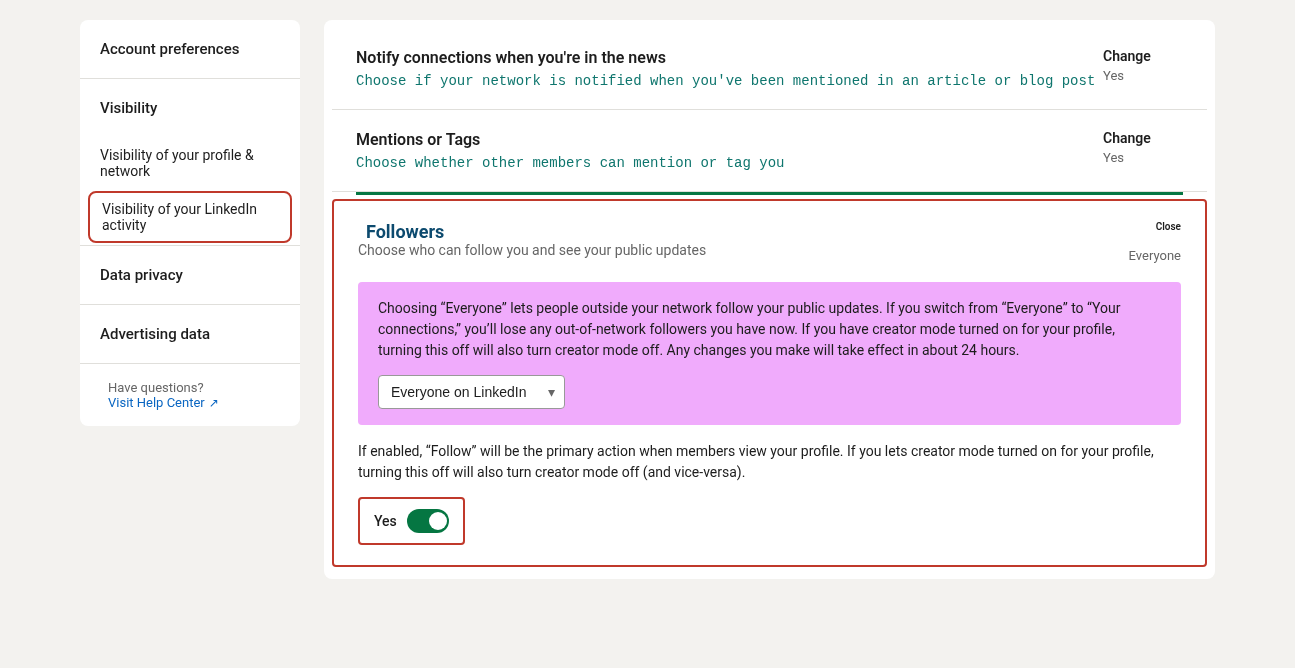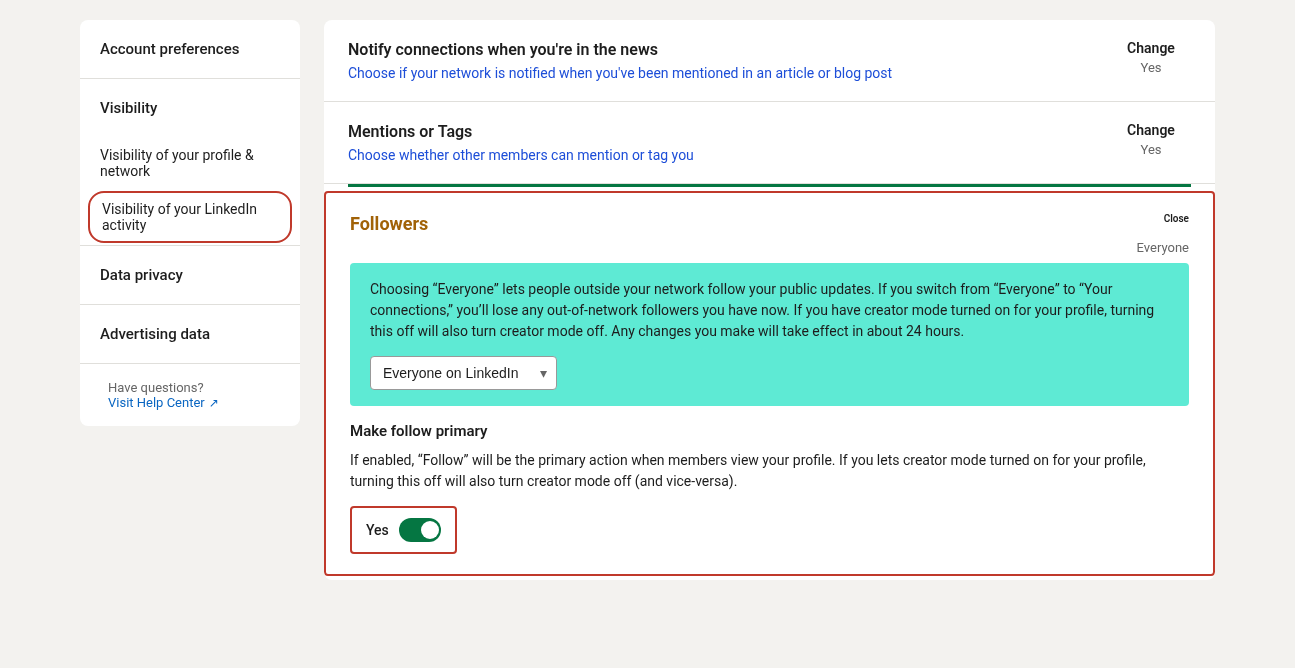--- a/index.html
+++ b/index.html
@@ -39,21 +39,21 @@
     }
     .sidebar-subitem {
       padding: 10px 20px;
       cursor: pointer;
       font-size: 14px;
       color: #1d1d1d;
       background: #fff;
     }
     .sidebar-subitem.active {
       border: 2px solid #c0392b;
-      border-radius: 16px;
+      border-radius: 8px;
       margin: 2px 8px;
       padding: 8px 12px;
     }
     .sidebar-section {
       border-bottom: 1px solid #e0dfdb;
     }
     .sidebar-section:last-of-type {
       border-bottom: none;
     }
     .sidebar-help {
@@ -66,45 +66,46 @@
       text-decoration: none;
       display: flex;
       align-items: center;
       gap: 4px;
     }
     
     .main {
       flex: 1;
       background: #fff;
       border-radius: 8px;
-      padding: 0;
+      padding: 8px;
       overflow: hidden;
     }
     .section-row {
       display: flex;
       justify-content: space-between;
       align-items: flex-start;
       padding: 20px 24px;
       border-bottom: 1px solid #e0dfdb;
     }
     .section-content {
       flex: 1;
     }
     .section-title {
       font-size: 16px;
       font-weight: 600;
       color: #1d1d1d;
       margin-bottom: 6px;
     }
     .section-desc {
       font-size: 14px;
-      color: #1d4ed8;
+      color: #0f766e;
+      font-family: Liberation Mono, monospace;
     }
     .section-action {
-      text-align: center;
+      text-align: left;
       min-width: 80px;
     }
     .change-link {
       color: #1d1d1d;
       font-weight: 600;
       font-size: 14px;
       cursor: pointer;
       text-decoration: none;
       display: block;
     }
@@ -123,40 +124,41 @@
     }
     .followers-header {
       display: flex;
       justify-content: space-between;
       align-items: flex-start;
       margin-bottom: 8px;
     }
     .followers-title {
       font-size: 18px;
       font-weight: 700;
-      color: #a16207;
+      color: #0c4a6e;
+      margin-left: 8px;
     }
     .followers-desc {
       font-size: 14px;
       color: #666;
       margin-bottom: 16px;
     }
     .followers-action {
       text-align: right;
     }
     .close-link {
       color: #1d1d1d;
       font-weight: 600;
       font-size: 10px;
       cursor: pointer;
       display: block;
       margin-bottom: 16px;
     }
     .followers-body {
-      background: #5eead4;
+      background: #f0abfc;
       border-radius: 4px;
       padding: 16px 20px;
       margin-bottom: 16px;
     }
     .followers-body p {
       font-size: 14px;
       color: #1d1d1d;
       line-height: 1.5;
       margin-bottom: 14px;
     }
@@ -316,40 +318,40 @@
         <div class="action-value">Yes</div>
       </div>
     </div>
 
     <div class="green-top-border"></div>
 
     <div class="followers-section">
       <div class="followers-header">
         <div>
           <div class="followers-title">Followers</div>
+          <div class="followers-desc">Choose who can follow you and see your public updates</div>
         </div>
         <div class="followers-action">
           <span class="close-link">Close</span>
           <div class="action-value">Everyone</div>
         </div>
       </div>
 
       <div class="followers-body">
         <p>Choosing “Everyone” lets people outside your network follow your public updates. If you switch from “Everyone” to “Your connections,” you’ll lose any out-of-network followers you have now. If you have creator mode turned on for your profile, turning this off will also turn creator mode off. Any changes you make will take effect in about 24 hours.</p>
         <div class="select-wrapper">
           <select class="followers-select">
             <option>Everyone on LinkedIn</option>
             <option>Your connections only</option>
           </select>
           <span class="select-arrow">▾</span>
         </div>
       </div>
 
       <div class="make-follow-section">
-        <div class="make-follow-title">Make follow primary</div>
         <div class="make-follow-desc">If enabled, “Follow” will be the primary action when members view your profile. If you lets creator mode turned on for your profile, turning this off will also turn creator mode off (and vice-versa).</div>
         <div class="toggle-row">
           <span class="toggle-label">Yes</span>
           <div class="toggle-switch">
             <div class="toggle-track"></div>
             <div class="toggle-thumb"></div>
           </div>
         </div>
       </div>
     </div>

